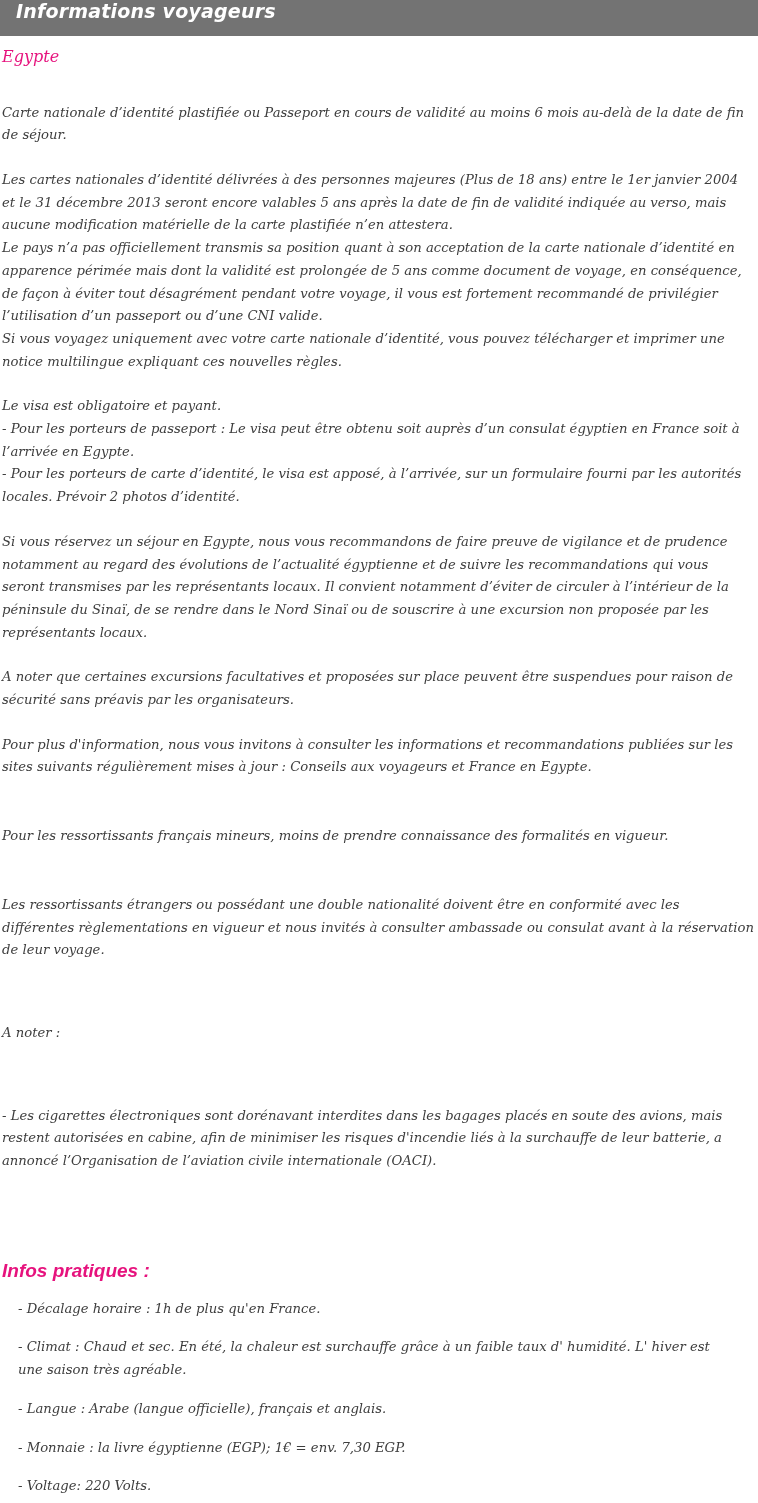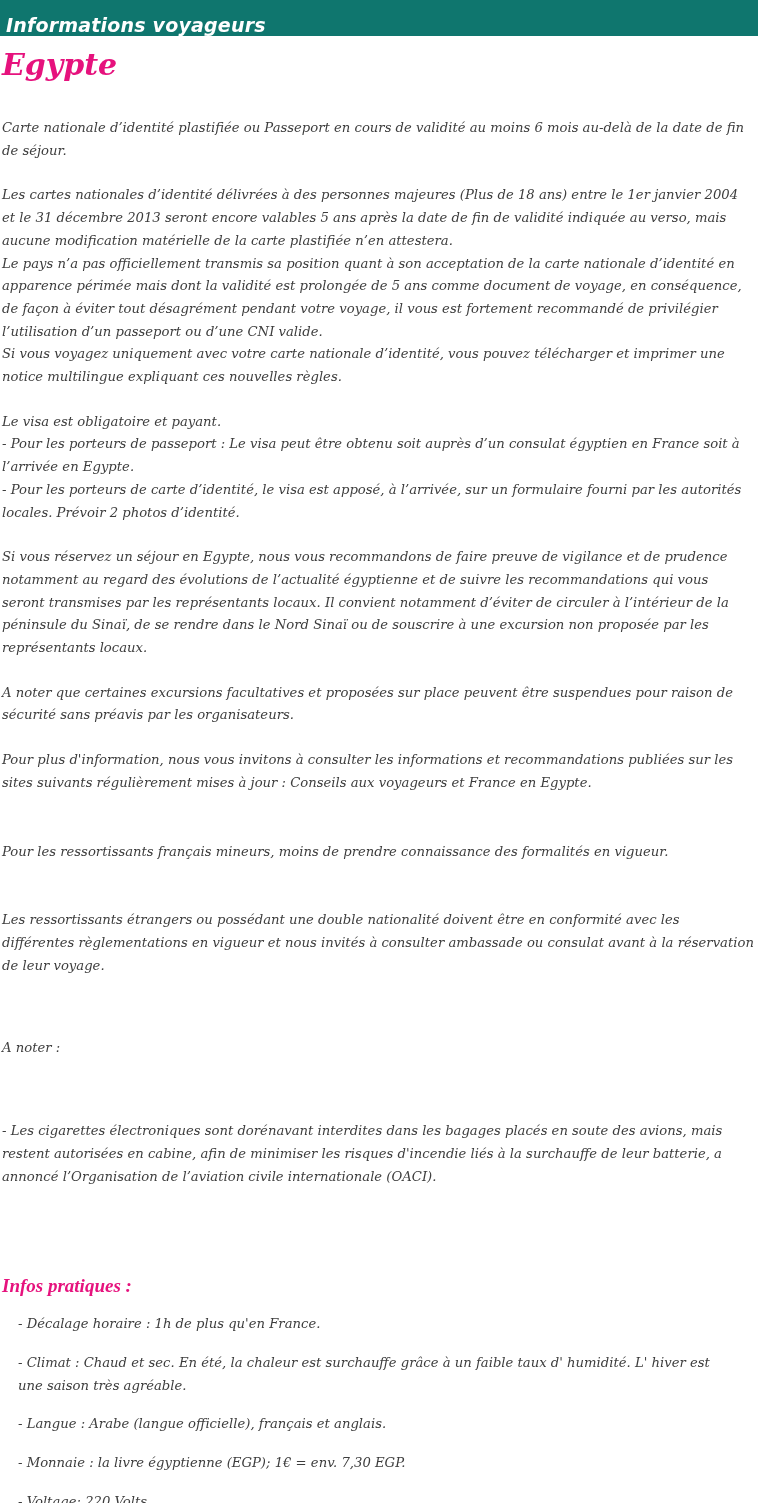--- a/index.html
+++ b/index.html
@@ -14,52 +14,52 @@
     color: #3d3d3d;
     -webkit-font-smoothing: antialiased;
   }
   .page {
     width: 758px;
     position: relative;
     box-sizing: border-box;
   }
   
   .header-bar {
-    background: #0f766e;
+    background: #737373;
     height: 36px;
     display: flex;
-    align-items: flex-end;
-    padding-left: 6px;
+    align-items: flex-start;
+    padding-left: 16px;
     box-sizing: border-box;
   }
   .header-bar .title {
     color: #ffffff;
     font-family: "DejaVu Sans", "Liberation Sans", sans-serif;
     font-style: italic;
     font-weight: bold;
     font-size: 19px;
     letter-spacing: 0.2px;
   }
   
   .content {
     padding: 0 4px 18px 2px;
     box-sizing: border-box;
   }
   h1.dest-title {
     color: #e6127d;
     font-family: "DejaVu Serif", "Liberation Serif", serif;
     font-style: italic;
-    font-weight: bold;
-    font-size: 30px;
+    font-weight: normal;
+    font-size: 16px;
     margin: 12px 0 14px 0;
     line-height: 1.1;
   }
   h2.section-title {
     color: #e6127d;
-    font-family: Liberation Serif, serif;
+    font-family: Liberation Sans, sans-serif;
     font-style: italic;
     font-weight: bold;
     font-size: 19px;
     margin: 20px 0 12px 0;
     line-height: 1.1;
   }
   p.para {
     font-style: italic;
     font-size: 13.2px;
     line-height: 1.72;

